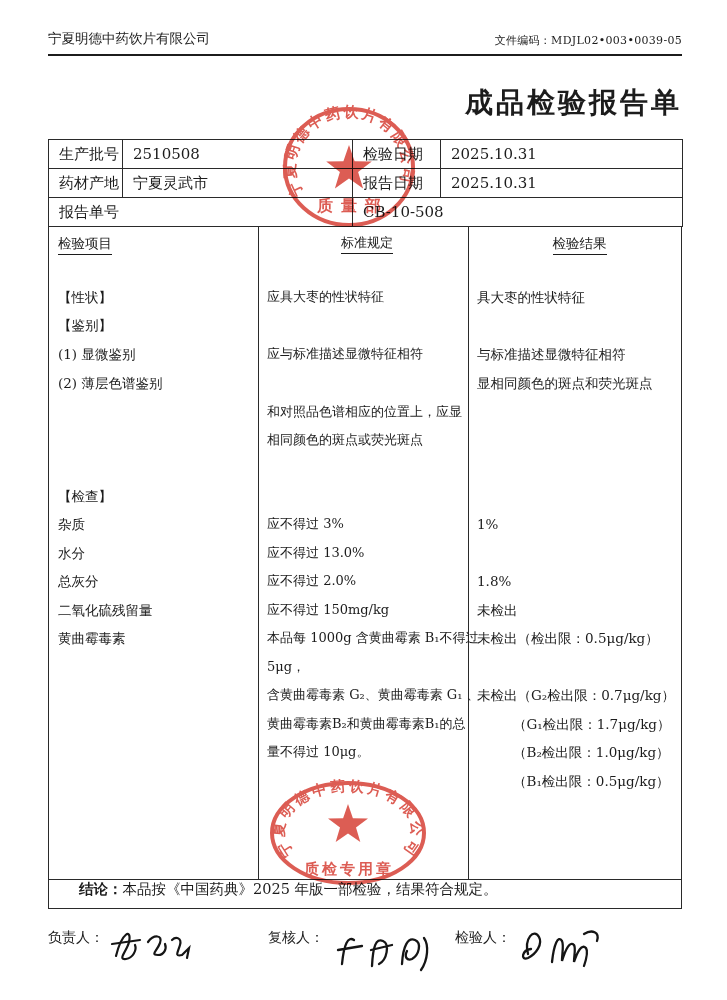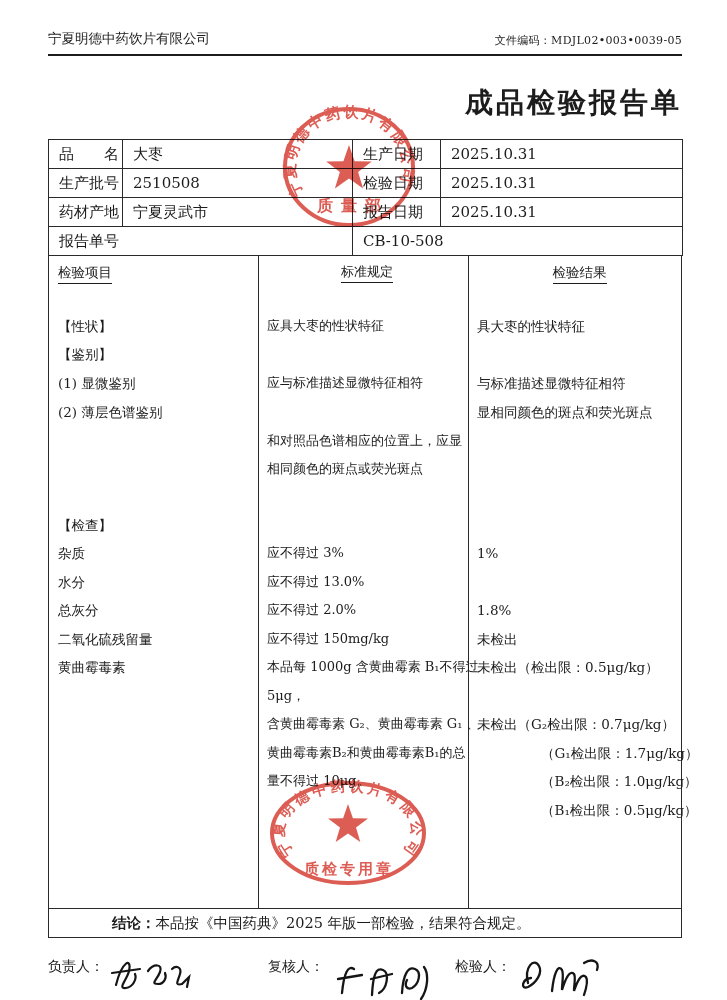--- a/index.html
+++ b/index.html
@@ -37,27 +37,27 @@
     border:1px solid #2a2a2a; border-top:none;
     font-size:13.5px;
   }
   .vline { position:absolute; top:0; bottom:0; width:1px; background:#2a2a2a; }
   .v1 { left:209px; } .v2 { left:419px; }
   .ln { position:absolute; line-height:1.15; white-space:nowrap; }
   .c1 { left:9px; }
   .c2 { left:218px; width:200px; font-size:13px; }
   .c3 { left:428px; width:205px; }
   .ctr { text-align:center; }
-  .ind { left:464px;margin-left:28px; }
+  .ind { left:464px; }
   .ul { border-bottom:1px solid #1c1c1c; padding-bottom:3px; }
 
   
   .conclusion {
     border:1px solid #2a2a2a; border-top:none; height:29px;
-    display:flex; align-items:center; padding-left:63px; font-size:14.5px;
+    display:flex; padding-left:30px; font-size:14.5px;
   }
   .conclusion .lbl { font-weight:bold; }
 
   
   .signs { position:relative; height:58px; margin-top:11px; font-size:14px; }
   .sig-label { position:absolute; top:9px; }
   .sig-svg { position:absolute; }
 
   
   .stamp { position:absolute; mix-blend-mode:multiply; opacity:.88; pointer-events:none; }
@@ -78,26 +78,20 @@
   <div class="doc-title">成品检验报告单</div>
 
   <table class="info">
     <colgroup>
         <col style="width:74px">
         <col style="width:230px">
         <col style="width:88px">
         <col style="width:242px">
       </colgroup>
     <tbody>
-        <tr>
-      <td>品　　名</td>
-      <td>大枣</td>
-      <td>生产日期</td>
-      <td>2025.10.31</td>
-    </tr>
     <tr>
       <td>生产批号</td>
       <td>2510508</td>
       <td>检验日期</td>
       <td>2025.10.31</td>
     </tr>
     <tr>
       <td>药材产地</td>
       <td>宁夏灵武市</td>
       <td>报告日期</td>

